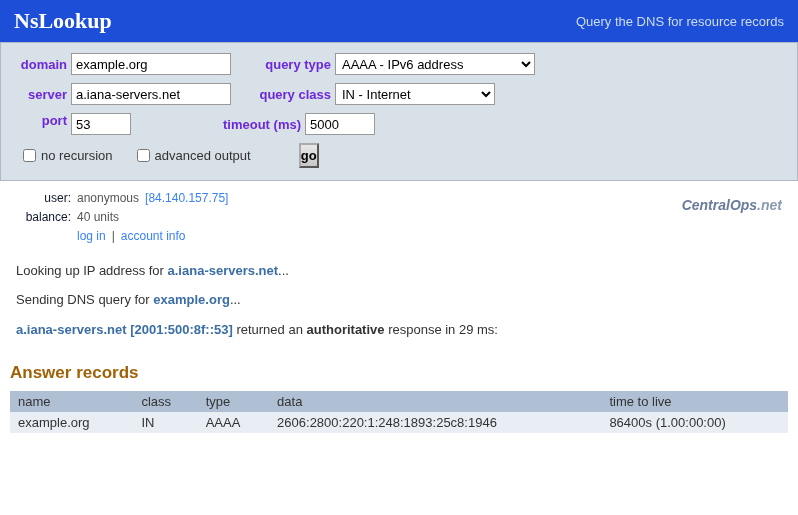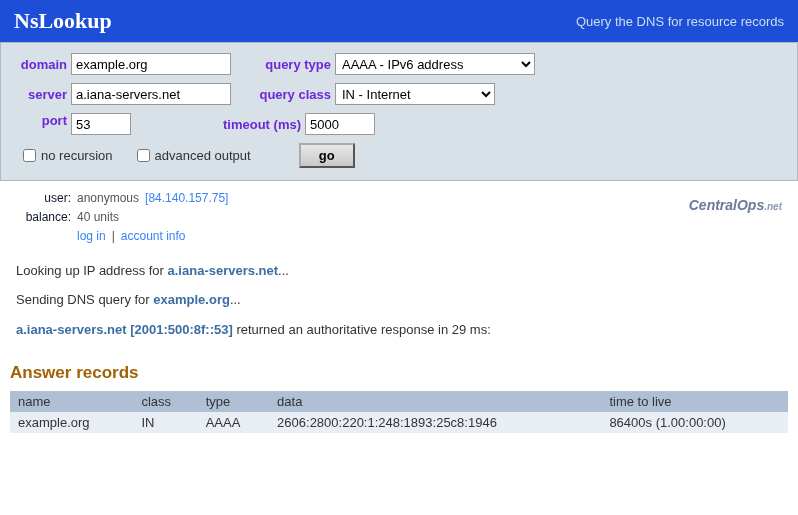--- a/index.html
+++ b/index.html
@@ -74,21 +74,21 @@
     .checkbox-label {
       display: flex;
       align-items: center;
       gap: 5px;
       margin-right: 24px;
       font-size: 13px;
     }
     .go-btn {
       background: linear-gradient(to bottom, #e8e8e8, #c8c8c8);
       border: 2px outset #aaa;
-      padding: 3px 18px;
+      padding: 3px 0;
       font-size: 13px;
       font-weight: bold;
       cursor: pointer;
       margin-left: 24px;
     }
 
     
     #user-info {
       padding: 8px 16px 4px 16px;
       font-size: 12px;
@@ -122,21 +122,21 @@
       margin-bottom: 10px;
       font-size: 13px;
       line-height: 1.5;
     }
     .output-link {
       color: #3a6ea5;
       font-weight: bold;
       text-decoration: none;
     }
     .output-bold {
-      font-weight: normal;
+      font-weight: bold;
       color: #333;
     }
 
     
     #answer-section {
       padding: 0 10px;
     }
     #answer-title {
       color: #a16207;
       font-size: 17px;
@@ -225,21 +225,21 @@
       <input type="checkbox" style="">
       <span>advanced output</span>
     </label>
     <button class="go-btn">go</button>
   </div>
 </div>
 
 <div id="user-info">
   <div style="overflow:hidden;">
     <div style="float:right;" id="centralops-logo">
-      <span style="color:#6a7a9a;font-style:italic;font-family:'Arial Black',sans-serif;font-size:14px;font-weight:900;">CentralOps</span><span style="color:#8a9ab0;font-style:italic;font-family:'Arial Black',sans-serif;font-size:10px;font-weight:900;text-align:center;">.net</span>
+      <span style="color:#6a7a9a;font-style:italic;font-family:'Arial Black',sans-serif;font-size:14px;font-weight:900;">CentralOps</span><span style="color:#8a9ab0;font-style:italic;font-family:'Arial Black',sans-serif;font-size:14px;font-weight:900;text-align:center;">.net</span>
     </div>
     <div class="user-row">
       <span class="user-key">user:</span>
       <span>anonymous</span>
       <a href="#">[84.140.157.75]</a>
     </div>
     <div class="user-row">
       <span class="user-key">balance:</span>
       <span>40 units</span>
     </div>

